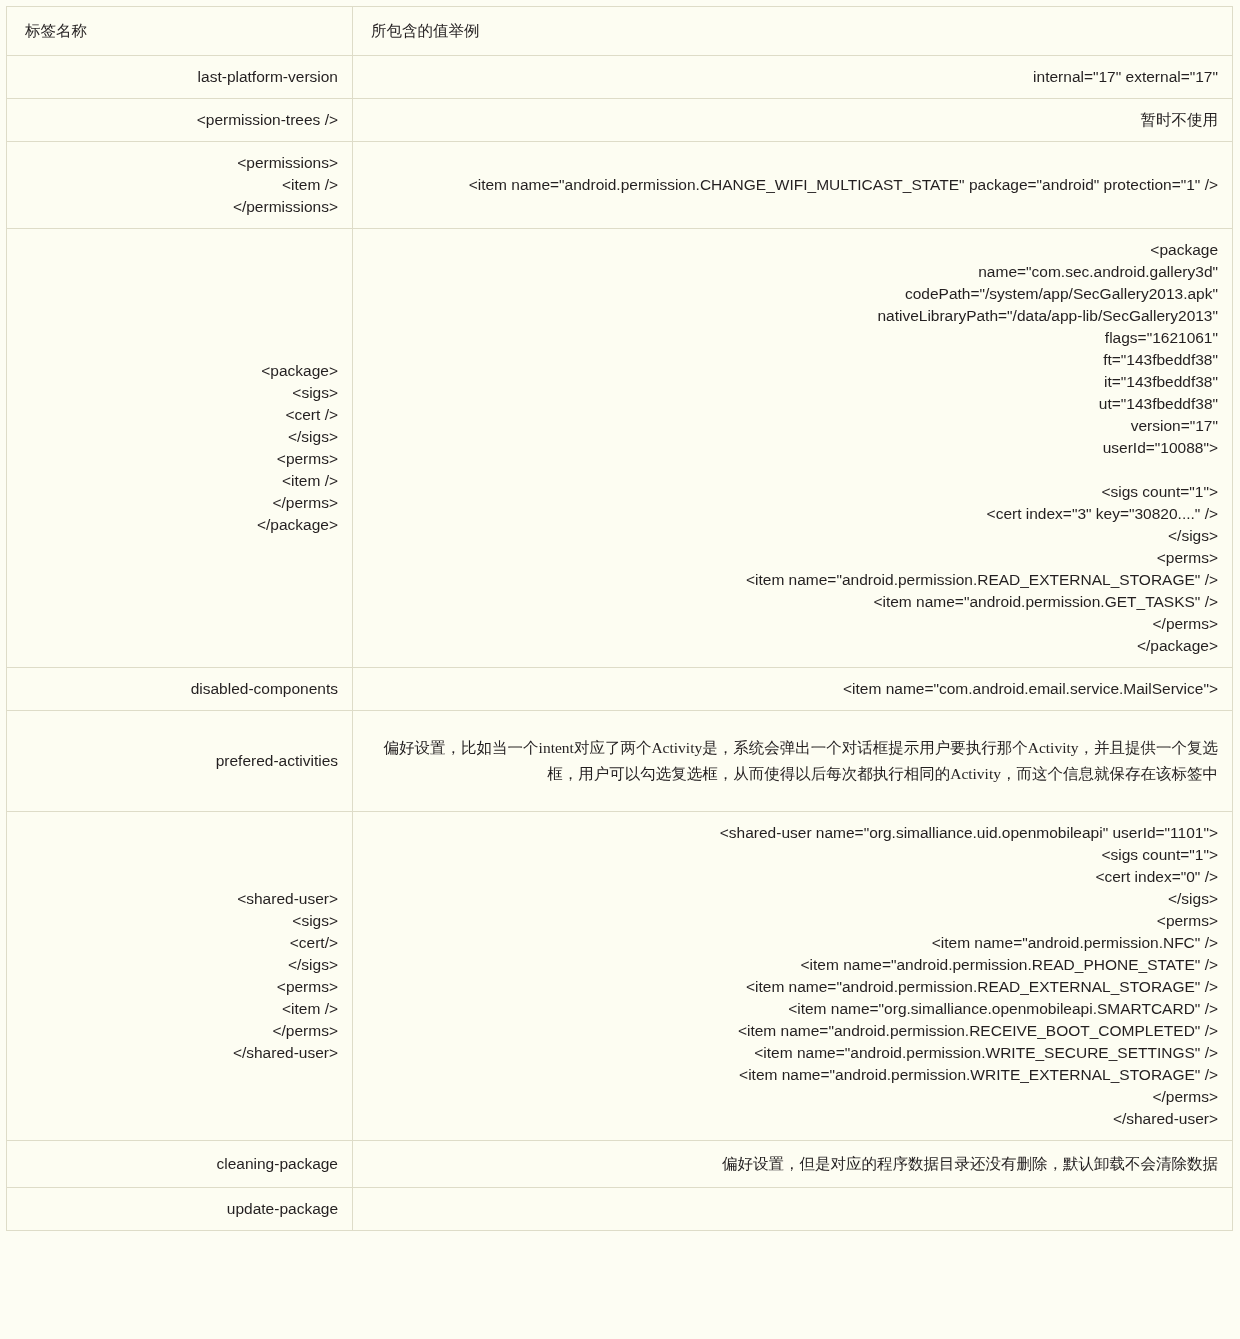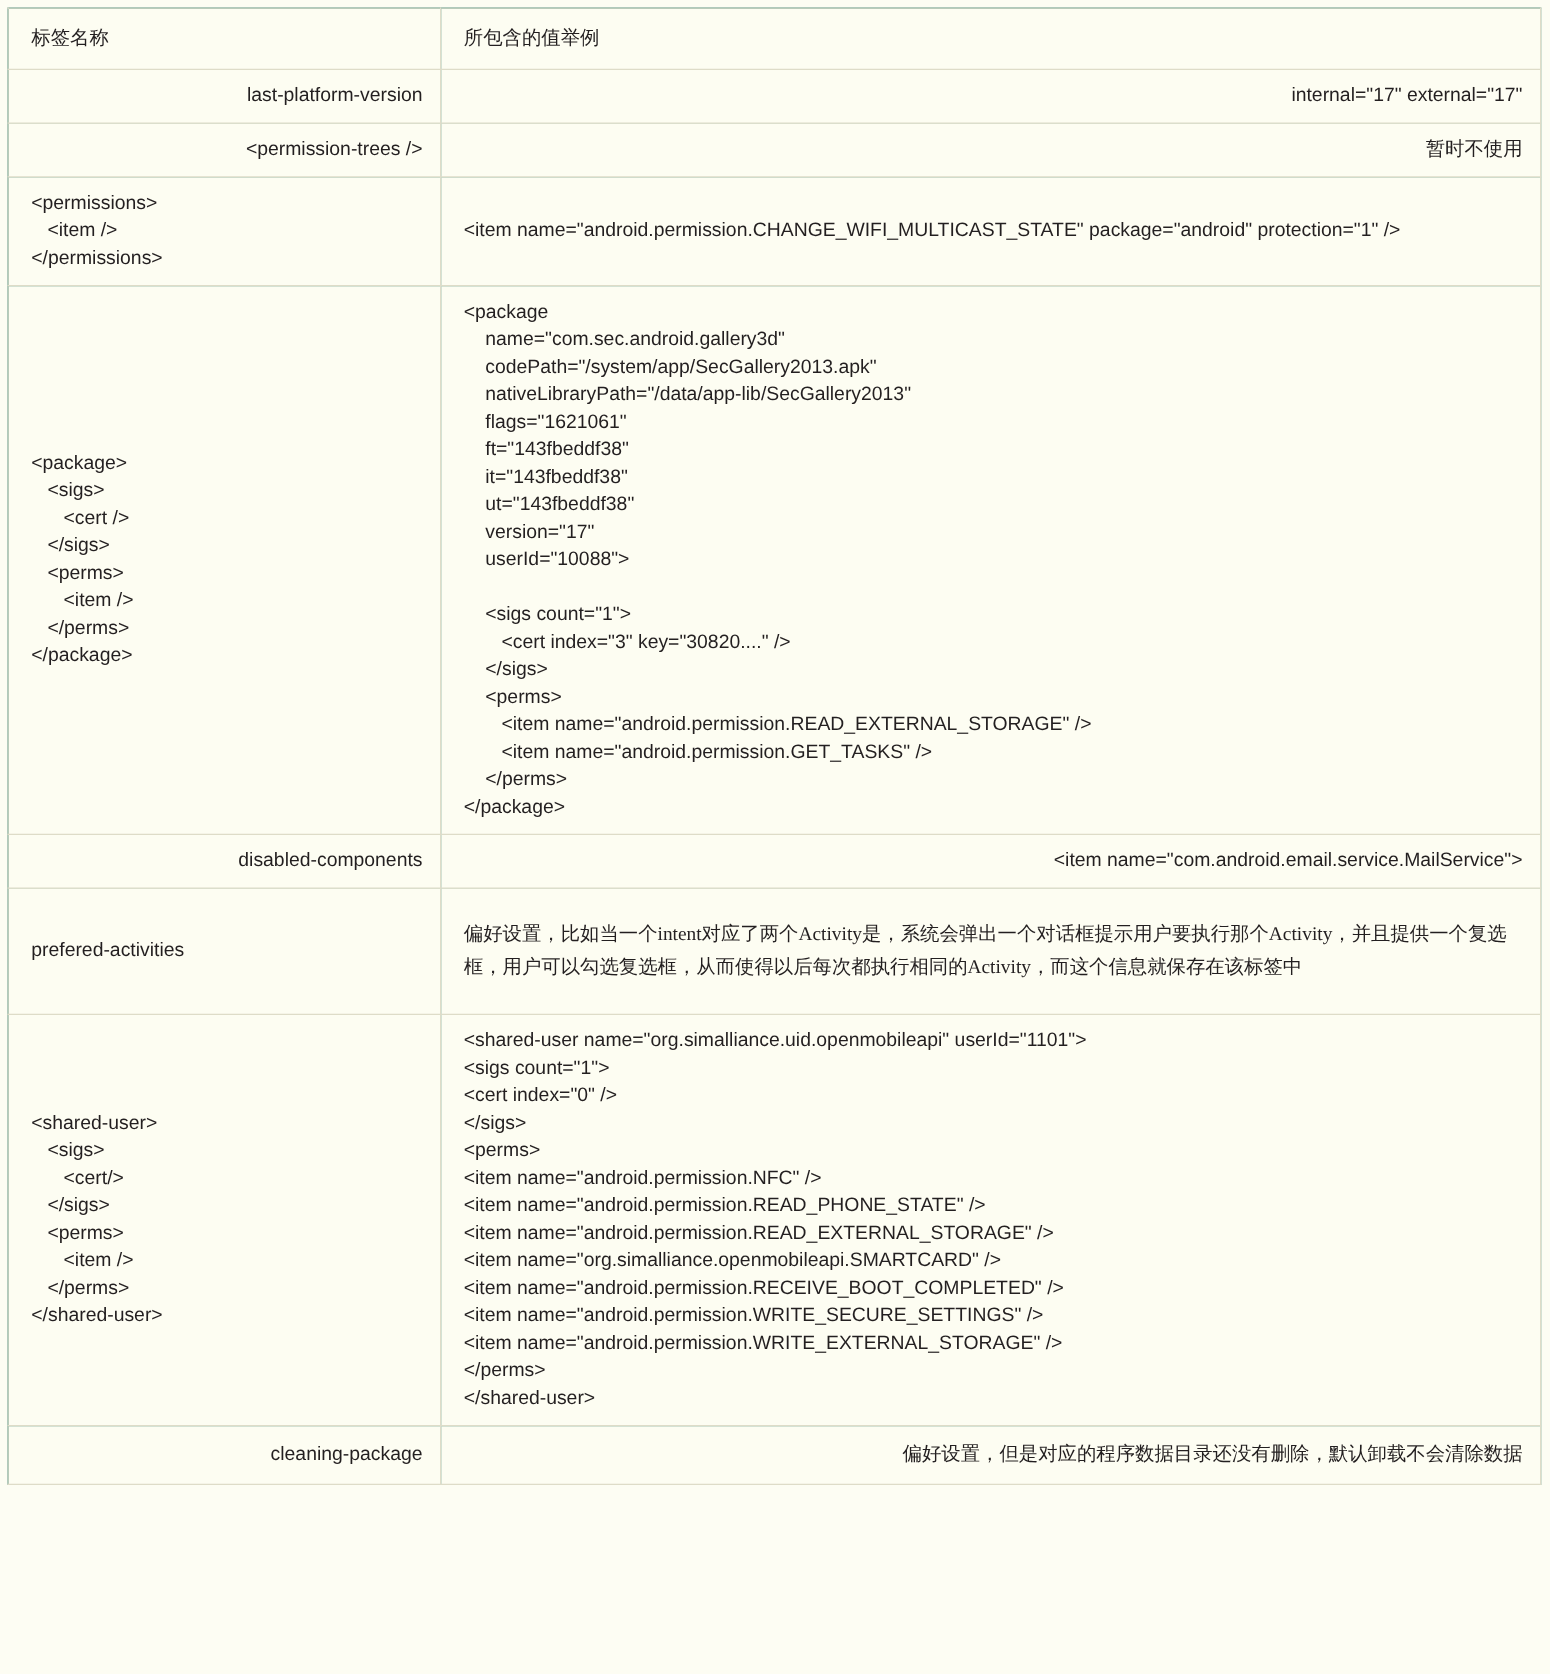--- a/index.html
+++ b/index.html
@@ -18,21 +18,21 @@
   .table-wrap {
     width: 1240px;
     box-sizing: border-box;
     padding: 6px 8px 6px 6px;
   }
 
   table.tag-table {
     width: 1226px;
     border-collapse: collapse;
     table-layout: fixed;
-    background: #0f766e;
+    background: #3b82f6;
   }
 
   table.tag-table col.col-name { width: 346px; }
   table.tag-table col.col-value { width: 880px; }
 
   table.tag-table td {
     border: 1px solid #dedcc8;
     vertical-align: middle;
     padding: 10px 14px 10px 18px;
     font-size: 15.5px;
@@ -65,21 +65,21 @@
     white-space: pre;
     line-height: 22px;
   }
 
   .para {
     line-height: 26px;
     white-space: normal;
     font-family: Liberation Serif, serif;
   }
 
-  .tall-row td { vertical-align: middle; }
+  .tall-row td { vertical-align: middle; text-align: right; }
 
   .empty-cell { }
 </style>
 </head>
 <body>
 
 <div class="table-wrap">
   <table class="tag-table">
     <colgroup>
       <col class="col-name">
@@ -208,16 +208,24 @@
 
       <tr>
         <td class="cell-pad-lg">
           <div class="pre">cleaning-package</div>
         </td>
         <td class="cell-pad-lg">
           <div class="para">偏好设置，但是对应的程序数据目录还没有删除，默认卸载不会清除数据</div>
         </td>
       </tr>
 
+      <tr>
+        <td class="cell-pad-lg">
+          <div class="pre">update-package</div>
+        </td>
+        <td class="cell-pad-lg empty-cell">
+          <div class="value-block"></div>
+        </td>
+      </tr>
 
     </tbody>
   </table>
 </div>
 
 </body></html>

